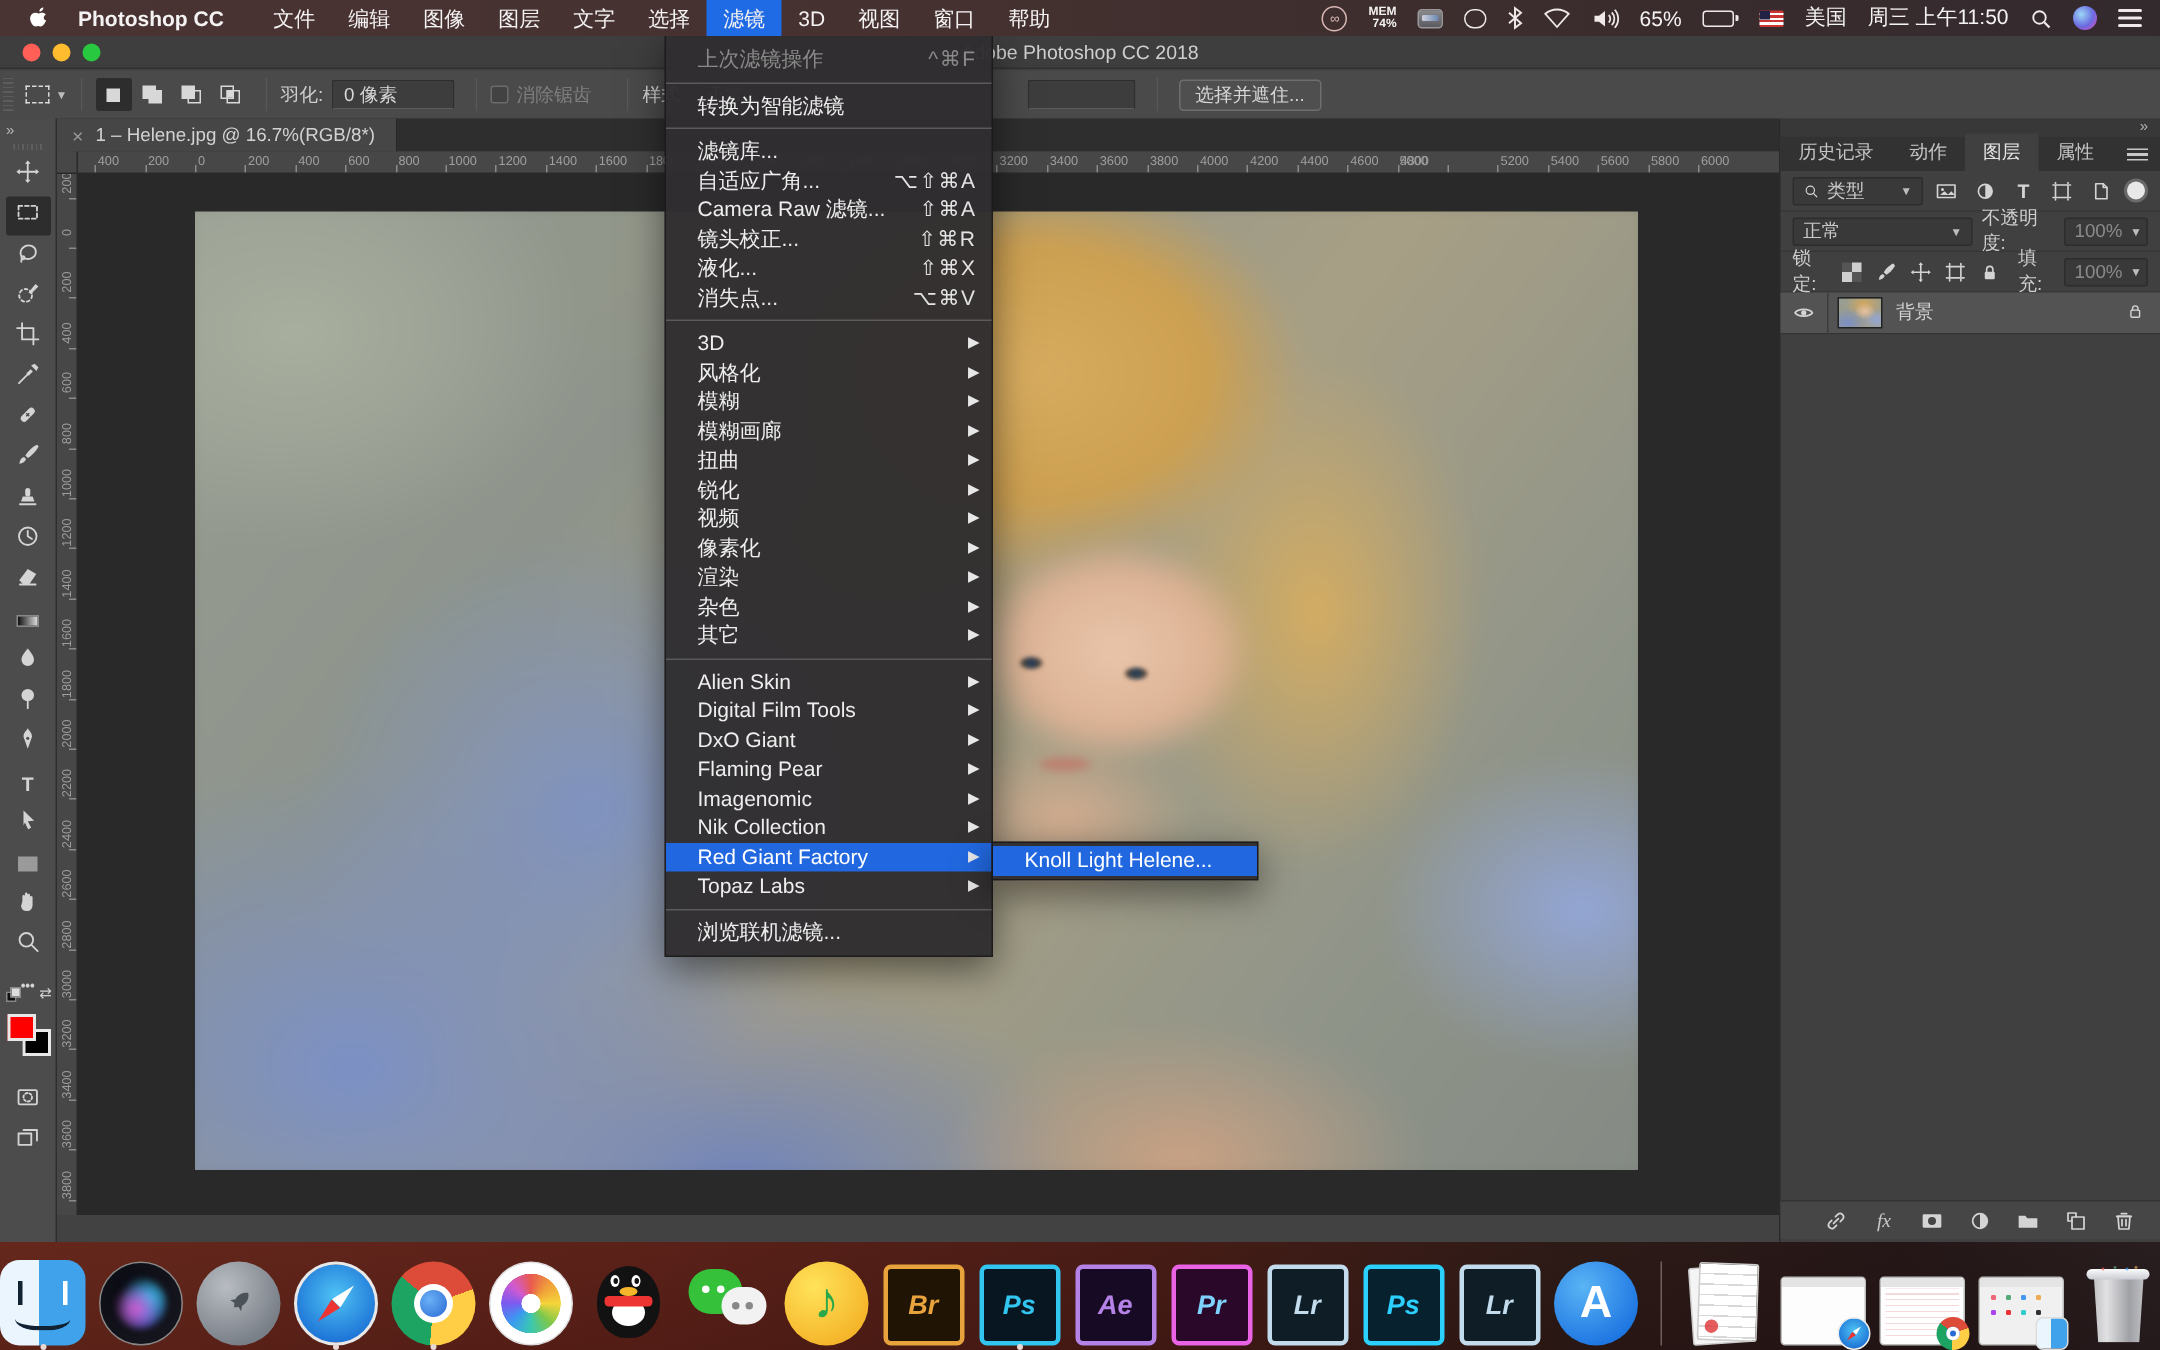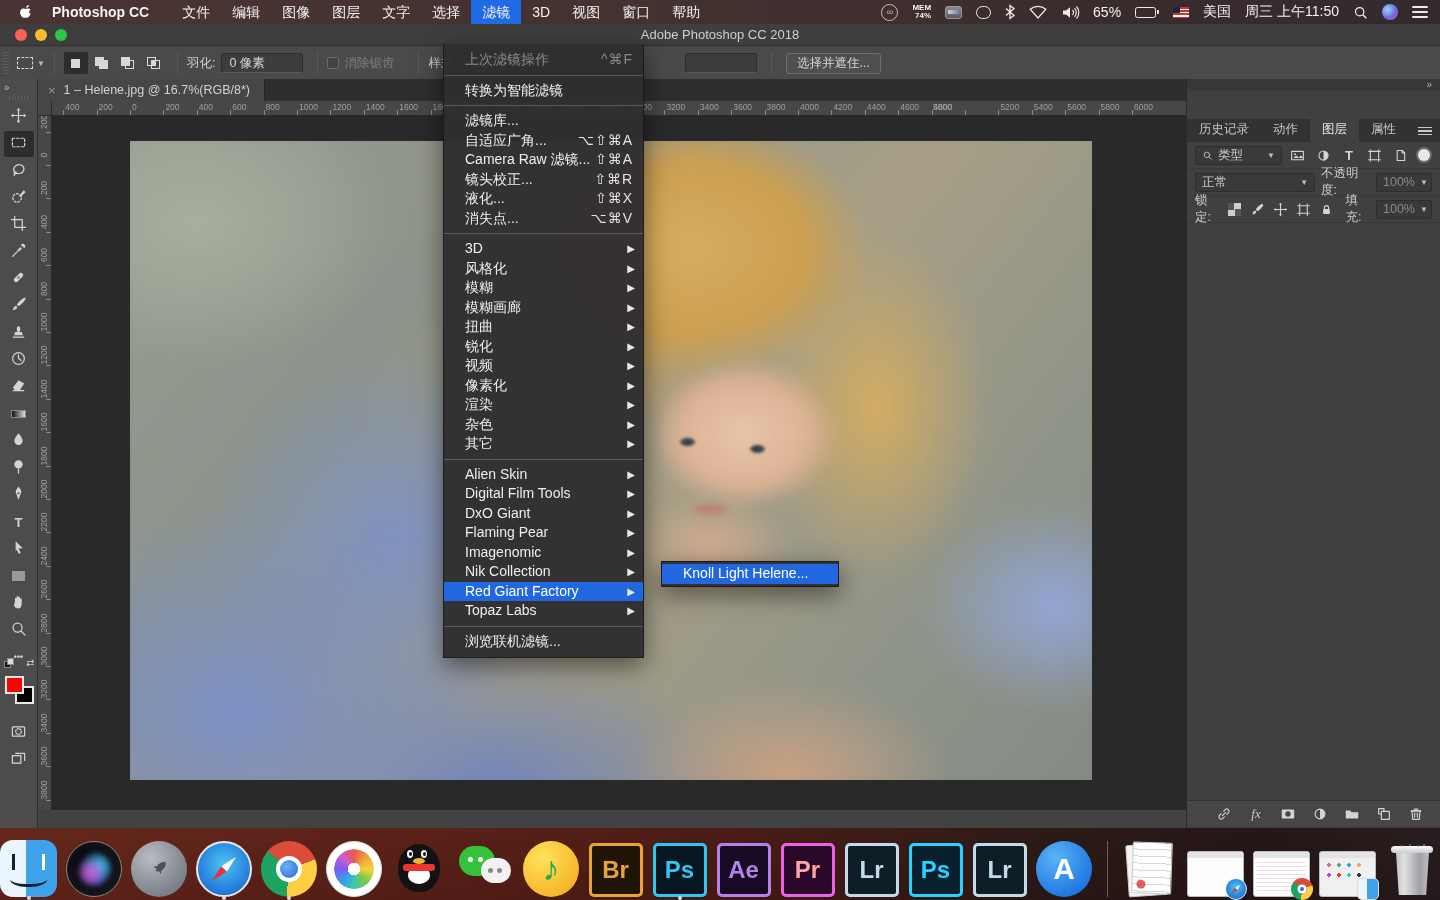--- a/index.html
+++ b/index.html
@@ -136,21 +136,21 @@
   .swatch-mini .a{ position:absolute; left:0; top:3px; width:7px; height:7px; background:#111; border:1px solid #888;}
   .swatch-mini .b{ position:absolute; left:3px; top:0; width:7px; height:7px; background:#ddd; border:1px solid #888;}
   #swap-arrows { position:absolute; right:-1px; top:-17px; color:#cfcfcf; font-size:10px; }
   #fg-swatch { position:absolute; left:1px; top:2px; width:19px; height:18px; border:2px solid #e8e8e8; }
   #bg-swatch { position:absolute; left:11px; top:12px; width:19px; height:18px; border:2px solid #e8e8e8; }
 
   
   #rightpanel { position:absolute; left:1186px; top:55px; width:254px; height:749px; background:#404040;
     border-left:1px solid #2a2a2a; color:#cfcfcf; font-size:12.5px; }
   #panel-collapse { height:12px; text-align:right; padding:0 8px; color:#b0b0b0; font-size:10px; background:#383838; }
-  #panel-tabs { height:23px; background:#323232; display:flex; align-items:flex-end;margin-top:28px; }
+  #panel-tabs { height:23px; background:#323232; display:flex; align-items:flex-end; }
   .ptab { padding:4px 12px 4px 12px; color:#c4c4c4; }
   .ptab.active { background:#404040; border-radius:2px 2px 0 0; color:#e4e4e4; }
   #panel-menu-ico { margin-left:auto; margin-right:8px; color:#c8c8c8; display:flex; flex-direction:column; gap:2px; padding-bottom:7px;}
   #panel-menu-ico i { display:block; width:14px; height:1.5px; background:#c8c8c8; }
   .prow { display:flex; align-items:center; padding:0 8px; height:27px; border-bottom:1px solid #373737; gap:6px; }
   .pfield { background:#393939; border:1px solid #2d2d2d; border-radius:2px; height:19px; line-height:17px;
     padding:0 6px; color:#c9c9c9; display:flex; align-items:center; gap:5px; }
   .pico { width:20px; height:18px; display:flex; align-items:center; justify-content:center; }
   .pico svg { width:15px; height:15px; }
   .toggle { width:16px; height:16px; border-radius:8px; background:#6a6a6a; position:relative; margin-left:auto; }
@@ -167,23 +167,23 @@
       radial-gradient(ellipse 16px 11px at 20% 85%, #7a8fc5, rgba(122,143,197,0) 85%),
       radial-gradient(ellipse 12px 9px at 90% 75%, #93a6d6, rgba(147,166,214,0) 85%),
       linear-gradient(120deg,#979d92,#a79f85); }
   #layer-lock { margin-left:auto; margin-right:10px; }
   #panel-bottom { position:absolute; left:0; bottom:2px; width:100%; height:26px; background:#464646;
     border-top:1px solid #333; display:flex; align-items:center; justify-content:flex-end; gap:12px; padding:0 14px; }
   #panel-bottom .pico svg { width:16px; height:16px; }
   #panel-empty { height:480px; }
 
   
-  #filter-menu { position:absolute; left:443px; top:24px; width:201px; background:rgba(48,45,47,0.97);
+  #filter-menu { position:absolute; left:443px; top:24px; width:219px; background:rgba(48,45,47,0.97);
     border:1px solid rgba(0,0,0,.4); border-top:none; box-shadow:0 8px 24px rgba(0,0,0,.5);
-    padding:6px 0; z-index:55; font-size:14px; color:#eee;margin-top:20px; }
+    padding:6px 0; z-index:55; font-size:14px; color:#eee; }
   .m-item { height:19.5px; line-height:19.5px; padding:0 10px 0 21px; display:flex; align-items:center; white-space:nowrap; }
   .m-item .lab { flex:1 1 auto; }
   .m-item .short { color:#e3e3e3; letter-spacing:1px; }
   .m-item .arrow { font-size:10px; color:#e8e8e8; margin-right:-2px; }
   .m-item.disabled, .m-item.disabled .short { color:#8a8a8a; }
   .m-item.hl { background:#2168e0; color:#fff; }
   .m-sep { height:1px; background:#5b5b5b; margin:5px 0; }
   #knoll-submenu { position:absolute; left:661px; top:561px; width:178px; background:rgba(48,45,47,0.97);
     border:1px solid rgba(0,0,0,.45); box-shadow:0 8px 24px rgba(0,0,0,.5); padding:2px 0; z-index:56;
     font-size:14px; color:#eee; }
@@ -235,21 +235,21 @@
   .wechat-i { background:transparent; }
   .wc-b1 { position:absolute; left:2px; top:6px; width:36px; height:30px; background:#35c23a; border-radius:16px;}
   .wc-b1::after{content:"";position:absolute;left:6px;bottom:-6px;border:7px solid transparent;border-top-color:#35c23a;transform:rotate(20deg);}
   .wc-b1 i, .wc-b2 i { position:absolute; top:11px; width:5px; height:5px; border-radius:50%; background:#fff; }
   .wc-b2 { position:absolute; right:3px; top:18px; width:30px; height:25px; background:#f2f2f2; border-radius:13px;}
   .wc-b2::after{content:"";position:absolute;right:6px;bottom:-5px;border:6px solid transparent;border-top-color:#f2f2f2;transform:rotate(-20deg);}
   .wc-b2 i { background:#888; top:10px; }
   .qqmusic-i { background:radial-gradient(circle at 35% 30%,#ffe35a,#f5b52a 75%); }
   .qqmusic-i .note { position:absolute; left:50%; top:50%; transform:translate(-50%,-52%); color:#2aa84a; font-size:34px; font-weight:bold; }
   .adobe-tile { width:54px; height:54px; border-radius:5px; display:flex; align-items:center; justify-content:center;
-    font-size:24px; font-weight:bold; border:3px solid; }
+    font-size:18px; font-weight:bold; border:3px solid;font-style:italic; }
   .appstore-i { background:radial-gradient(circle at 35% 30%,#5ab4f5,#1a72e0 80%); display:flex; align-items:center; justify-content:center; }
   .appstore-i .a { color:#fff; font-size:30px; font-weight:bold; }
   .docstack { position:relative; width:46px; height:56px; }
   .page { position:absolute; background:#f4f4f4; border:1px solid #ccc; border-radius:2px; width:40px; height:52px; }
   .page.p1 { left:0; top:3px; transform:rotate(-4deg); }
   .page.p2 { left:5px; top:1px; transform:rotate(2deg);
     background:repeating-linear-gradient(#fff 0 5px,#fff 5px 6px,#d8d8d8 6px 7px); }
   .page.p2::after { content:""; position:absolute; left:4px; bottom:4px; width:9px; height:9px; border-radius:50%; background:#d33; opacity:.8;}
   .minwin { position:relative; width:66px; height:46px; background:#fdfdfd; border-radius:3px; border:1px solid #bbb; overflow:visible; }
   .minwin .bar { position:absolute; left:0; top:0; right:0; height:6px; background:#e4e4e4; border-radius:3px 3px 0 0; }
@@ -709,20 +709,36 @@
               <rect class="s-fill" x="5" y="8.5" width="8" height="6" rx="1"></rect>
               <path class="s-stroke" d="M6.5 8.5V6.8a2.5 2.5 0 0 1 5 0v1.7"></path>
             </svg>
           </span>
         <span style="margin-left:4px">填充:</span>
         <span class="pfield dim2" style="width:56px">
           <span>100%</span>
           <span class="dd-arrow" style="margin-left:auto">▼</span>
         </span>
       </div>
+      <div id="layer-row">
+        <span id="eye-box">
+          <svg viewBox="0 0 18 18" width="15" height="15">
+              <path class="s-stroke" d="M2 9c2.6-3.6 11.4-3.6 14 0-2.6 3.6-11.4 3.6-14 0z"></path>
+              <circle class="s-fill" cx="9" cy="9" r="2.1"></circle>
+            </svg>
+        </span>
+        <span class="mini-photo"></span>
+        <span>背景</span>
+        <span id="layer-lock">
+          <svg viewBox="0 0 18 18" width="13" height="13">
+              <rect class="s-stroke" x="5" y="8" width="8" height="6.5" rx="1"></rect>
+              <path class="s-stroke" d="M6.5 8V6.5a2.5 2.5 0 0 1 5 0V8"></path>
+            </svg>
+        </span>
+      </div>
       <div id="panel-empty"></div>
       <div id="panel-bottom">
         <span class="pico">
             <svg viewBox="0 0 18 18">
               <path class="s-stroke" d="M7.2 10.8l3.6-3.6M5.8 8.6l-2 2a2.6 2.6 0 0 0 3.6 3.6l2-2M12.2 9.4l2-2A2.6 2.6 0 0 0 10.6 3.8l-2 2"></path>
             </svg>
           </span>
         <span class="pico">
             <span style="color:#c9c9c9;font-style:italic;font-size:13px;font-family:'Liberation Serif',serif">fx</span>
           </span>
@@ -1007,21 +1023,21 @@
         <span class="adobe-tile" style="border-color: rgb(232, 163, 61); color: rgb(232, 163, 61); background: rgb(32, 21, 5);">Br</span>
       </span>
       <span class="dock-item">
         <span class="adobe-tile" style="border-color: rgb(49, 197, 240); color: rgb(49, 197, 240); background: rgb(7, 22, 32);">Ps</span>
         <span class="run-dot"></span>
       </span>
       <span class="dock-item">
         <span class="adobe-tile" style="border-color: rgb(181, 131, 232); color: rgb(181, 131, 232); background: rgb(22, 10, 36);">Ae</span>
       </span>
       <span class="dock-item">
-        <span class="adobe-tile" style="border-color: rgb(234, 99, 229); color: #fca5a5; background: rgb(42, 8, 42);">Pr</span>
+        <span class="adobe-tile" style="border-color: rgb(234, 99, 229); color: #7dd3fc; background: rgb(42, 8, 42);">Pr</span>
       </span>
       <span class="dock-item">
         <span class="adobe-tile" style="border-color: rgb(195, 220, 237); color: rgb(195, 220, 237); background: rgb(15, 29, 38);">Lr</span>
       </span>
       <span class="dock-item">
         <span class="adobe-tile" style="border-color: rgb(43, 208, 255); color: rgb(43, 208, 255); background: rgb(7, 34, 46);">Ps</span>
       </span>
       <span class="dock-item">
         <span class="adobe-tile" style="border-color: rgb(195, 220, 237); color: rgb(195, 220, 237); background: rgb(15, 29, 38);">Lr</span>
       </span>

